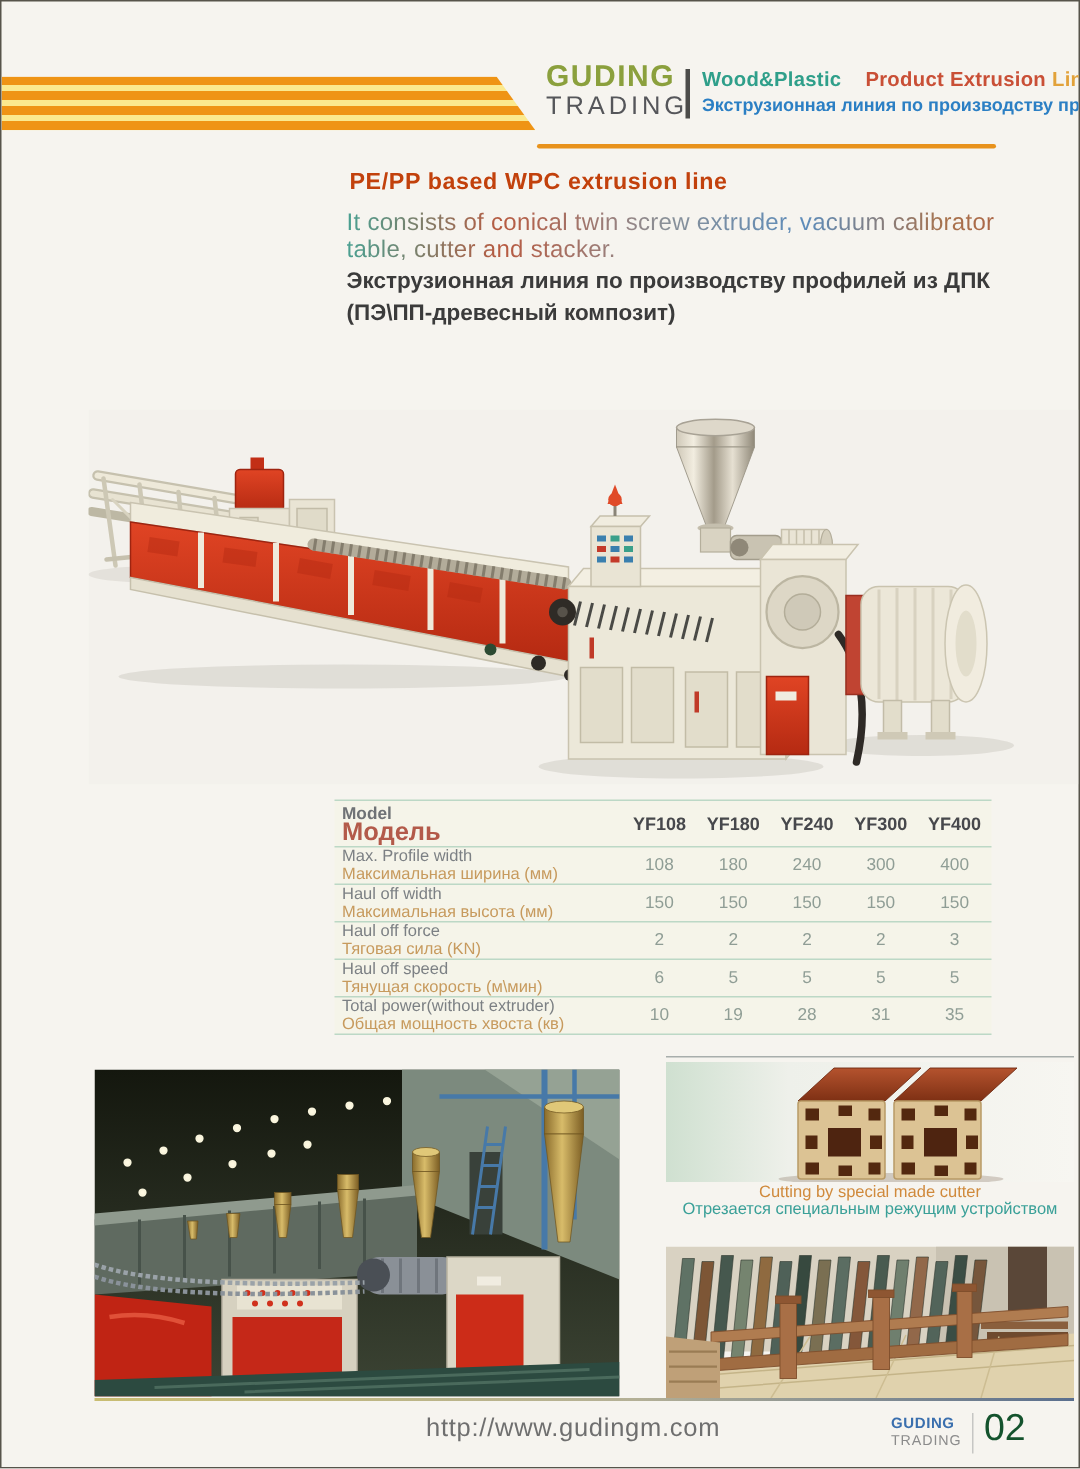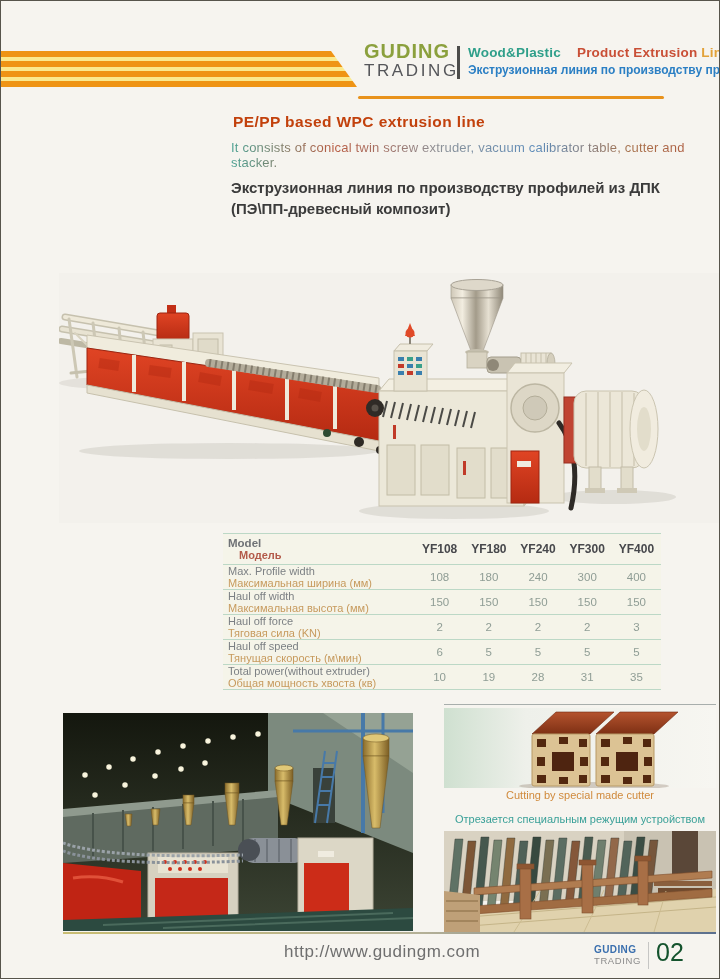--- a/index.html
+++ b/index.html
@@ -21,21 +21,21 @@
   .logo-divider{position:absolute;left:456px;top:45px;width:3px;height:33px;background:#4c4c4a;}
   .header-titles{position:absolute;left:467px;top:44px;}
   .title-en{font-size:13.5px;font-weight:bold;letter-spacing:.2px;white-space:nowrap;}
   .title-en .p1{color:#2f9f8a;margin-right:16px;}
   .title-en .p2{color:#c94f36;margin-right:4px;}
   .title-en .p3{color:#e2a23a;}
   .subtitle-ru{font-size:12px;font-weight:bold;color:#2b7fc4;margin-top:3px;white-space:nowrap;}
   .header-underline{position:absolute;left:357px;top:95px;width:306px;height:3px;background:#e8921c;border-radius:2px;}
   
   .h-en{position:absolute;left:232px;top:112px;font-size:15.5px;font-weight:bold;color:#c2410c;letter-spacing:.4px;}
-  .p-en{position:absolute;left:230px;top:139px;width:470px;font-size:13px;letter-spacing:.2px;}
+  .p-en{position:absolute;left:230px;top:139px;width:470px;font-size:16px;letter-spacing:.2px;}
   .h-ru{position:absolute;left:230px;top:176px;font-size:15px;font-weight:bold;color:#3b3b3b;line-height:21px;}
   .p-ru{position:absolute;left:228px;top:230px;width:450px;font-size:12.5px;line-height:20px;}
   .gtx{
     background:linear-gradient(90deg,#49a091,#b85a40 22%,#8a9097 45%,#5d8cba 65%,#a8724c 85%,#b05a40);
     -webkit-background-clip:text;background-clip:text;
     color:#7e8c92;-webkit-text-fill-color:transparent;
   }
   .gtx2{
     background:linear-gradient(90deg,#5aa090,#b07a52 30%,#8a9097 55%,#6d94b0 80%,#a8724c);
     -webkit-background-clip:text;background-clip:text;
@@ -46,29 +46,29 @@
   
   .spec{position:absolute;left:222px;top:532px;width:438px;background:#f5f4e9;}
   .trow{display:flex;align-items:center;border-top:1px solid #bcd8c6;}
   .spec .trow:last-child{border-bottom:1px solid #bcd8c6;}
   .thead{height:30px;}
   .tdata{height:24px;}
   .tlabel{width:192px;padding-left:5px;box-sizing:border-box;}
   .len{font-size:11px;color:#7c8084;line-height:12px;}
   .lru{font-size:11px;color:#c79a5d;line-height:12px;}
   .thead .len{font-weight:bold;color:#6f7276;font-size:11.5px;}
-  .thead .lru{font-weight:bold;color:#b35a4a;font-size:11px;margin-left:11px;}
+  .thead .lru{font-weight:bold;color:#b35a4a;font-size:17px;}
   .tval{flex:1;text-align:center;font-size:11.5px;color:#8f9d95;}
   .thead .tval{font-weight:bold;color:#47484c;font-size:12px;}
   
   .photo-factory{position:absolute;left:62px;top:712px;width:350px;height:218px;}
   .right-col{position:absolute;left:443px;top:703px;width:272px;height:228px;border-top:1px solid #a8aeac;}
   .photo-profiles{position:absolute;left:0;top:3px;width:272px;height:80px;}
   .cap1{position:absolute;left:0;top:84px;width:272px;text-align:center;font-size:11px;color:#d08a3c;line-height:13px;}
-  .cap2{position:absolute;left:0;top:108px;width:272px;text-align:center;font-size:11px;color:#3aa098;line-height:13px;}
+  .cap2{position:absolute;left:0;top:95px;width:272px;text-align:center;font-size:11px;color:#3aa098;line-height:13px;}
   .photo-showroom{position:absolute;left:0;top:126px;width:272px;height:101px;}
   .bottom-line{position:absolute;left:62px;top:931px;width:653px;height:2px;
     background:linear-gradient(90deg,#c9bd72,#b4b096 55%,#5a6f8e);}
   
   .f-url{position:absolute;left:283px;top:941px;font-size:17px;color:#6f6f6f;letter-spacing:.5px;}
   .f-logo{position:absolute;left:593px;top:944px;line-height:1;}
   .f-logo .fg{font-size:10px;font-weight:bold;color:#3a6fae;letter-spacing:.4px;}
   .f-logo .ft{font-size:9.5px;color:#8b8b8b;letter-spacing:.6px;margin-top:1px;}
   .f-div{position:absolute;left:647px;top:941px;width:1px;height:27px;background:#c6c6c4;}
   .f-page{position:absolute;left:655px;top:937px;font-size:25px;color:#14532d;}

